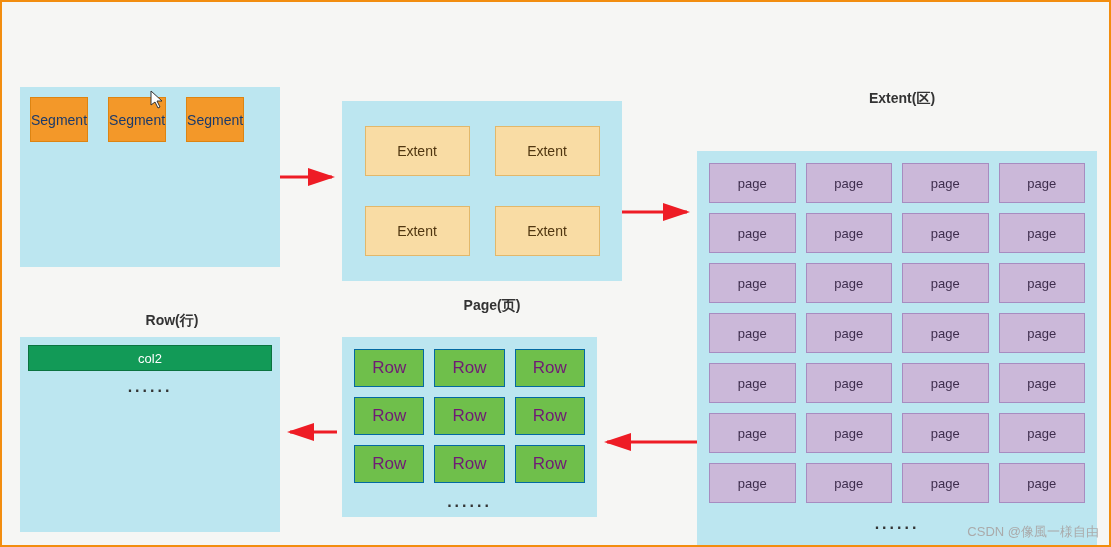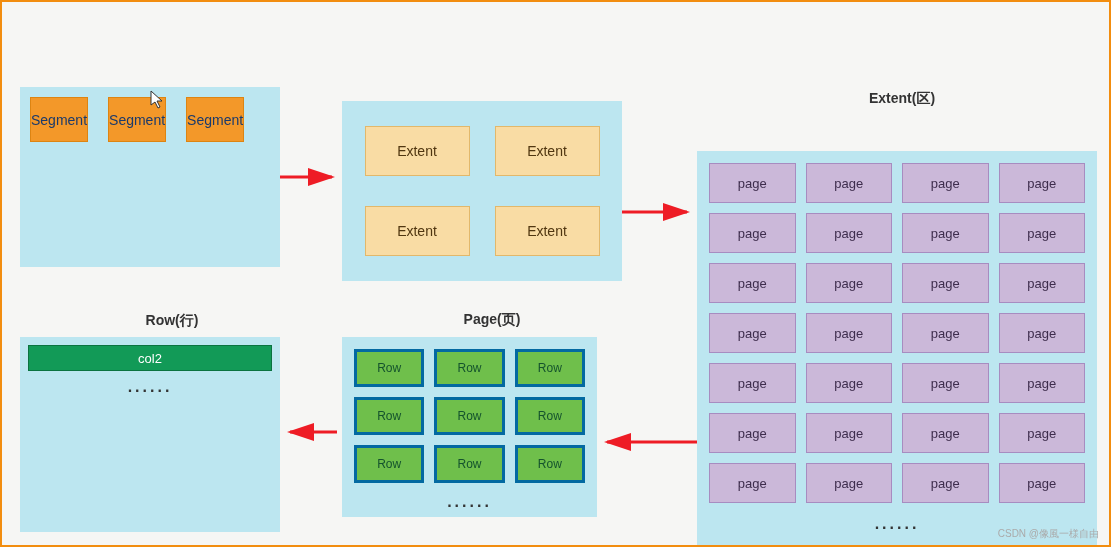--- a/index.html
+++ b/index.html
@@ -81,36 +81,36 @@
     border: 1px solid #a78cc0;
     display: flex; align-items: center; justify-content: center;
     color: #3e2d4d; font-size: 13px;
   }
   #extent-dots {
     text-align: center; margin-top: 12px; font-weight: bold; letter-spacing: 3px;
     color: #333;
   }
 
   
-  #page-title { left: 430px; top: 309px; width: 120px; }
+  #page-title { left: 430px; top: 295px; width: 120px; }
   #page-box {
     left: 340px; top: 335px; width: 255px; height: 180px;
     padding: 12px;
   }
   #page-grid {
     display: grid;
     grid-template-columns: repeat(3, 1fr);
     grid-template-rows: repeat(3, 38px);
     gap: 10px;
   }
   #page-box .rw {
     background: #6fbf4b;
-    border: 3px solid #0369a1;
-    display: flex; align-items: center; justify-content: center;
-    color: #14532d; font-size: 12px;
+    border: 1px solid #0369a1;
+    display: flex; align-items: center; justify-content: center;
+    color: #701a75; font-size: 17px;
   }
   #page-dots {
     text-align: center; margin-top: 10px; font-weight: bold; letter-spacing: 3px;
     color: #333;
   }
 
   
   #row-title { left: 120px; top: 310px; width: 100px; }
   #row-box {
     left: 18px; top: 335px; width: 260px; height: 195px;
@@ -135,21 +135,21 @@
     position: absolute;
     left: 148px; top: 88px;
     width: 16px; height: 20px;
     pointer-events: none;
   }
 
   
   #watermark {
     position: absolute;
     right: 10px; bottom: 4px;
-    font-size: 10px;
+    font-size: 13px;
     color: #aaa;
   }
 
   svg.arrow { position: absolute; overflow: visible; }
 </style>
 </head>
 <body>
 
 <div class="canvas">
 

